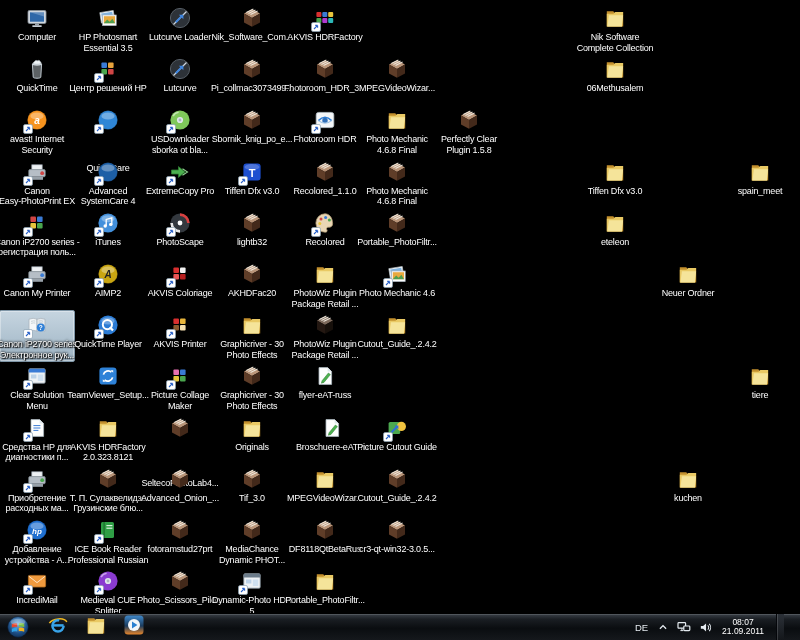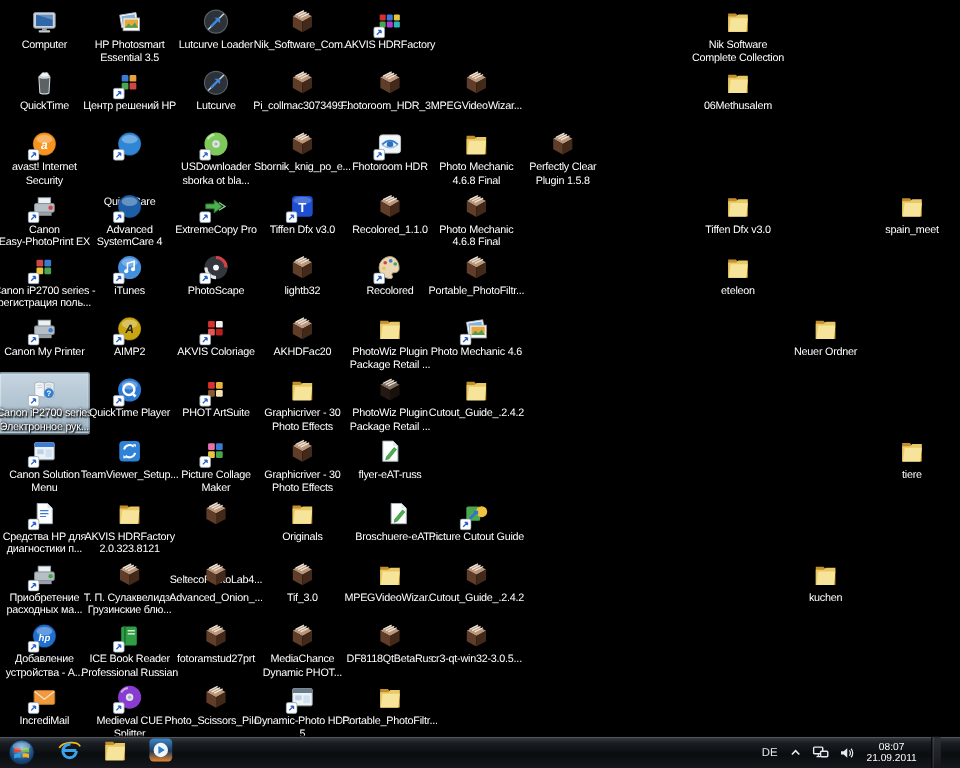--- a/index.html
+++ b/index.html
@@ -190,21 +190,21 @@
           <rect x="12.8" y="10.5" width="5.4" height="6.5" fill="#cfe0f0"></rect>
         </svg>
         <div class="sc">
           <svg viewBox="0 0 10 10" width="10" height="10">
             <rect x=".5" y=".5" width="9" height="9" rx="1.6" fill="#fff" stroke="#8aa0b2" stroke-width=".7"></rect>
             <path d="M3 7 6.6 3.4M6.6 3.4H4.2M6.6 3.4v2.4" fill="none" stroke="#2a62c8" stroke-width="1.1"></path>
           </svg>
         </div>
       </div>
       <div class="label">
-        <div>Canon Solution</div>
+        <div>Clear Solution</div>
         <div>Menu</div>
       </div>
     </div>
     <div class="item" style="left: -1px; top: 412.6px;">
       <div class="ico">
         <svg viewBox="0 0 24 24" width="24" height="24">
           <path d="M6 3.6h8.6l4 4v12.8H6z" fill="#fdfefe" stroke="#aab6be" stroke-width=".8"></path>
           <path d="M14.6 3.6v4h4z" fill="#dfe7ec"></path>
           <g stroke="#3a7bd5" stroke-width="1" fill="none">
             <path d="M8.4 9.6h7M8.4 12h7M8.4 14.4h5"></path>
@@ -601,21 +601,21 @@
           <rect x="12" y="12" width="5.6" height="5.6" rx="1" fill="#f5e0b0"></rect>
         </svg>
         <div class="sc">
           <svg viewBox="0 0 10 10" width="10" height="10">
             <rect x=".5" y=".5" width="9" height="9" rx="1.6" fill="#fff" stroke="#8aa0b2" stroke-width=".7"></rect>
             <path d="M3 7 6.6 3.4M6.6 3.4H4.2M6.6 3.4v2.4" fill="none" stroke="#2a62c8" stroke-width="1.1"></path>
           </svg>
         </div>
       </div>
       <div class="label">
-        <div>PHOT ArtSuite</div>
+        <div>AKVIS Printer</div>
       </div>
     </div>
     <div class="item" style="left: 142px; top: 361.4px;">
       <div class="ico">
         <svg viewBox="0 0 24 24" width="24" height="24">
           <rect x="5.4" y="5.4" width="5.6" height="5.6" rx="1" fill="#e86fb0"></rect>
           <rect x="12" y="5.4" width="5.6" height="5.6" rx="1" fill="#3a7bd5"></rect>
           <rect x="5.4" y="12" width="5.6" height="5.6" rx="1" fill="#e8c53c"></rect>
           <rect x="12" y="12" width="5.6" height="5.6" rx="1" fill="#4aa64e"></rect>
         </svg>

